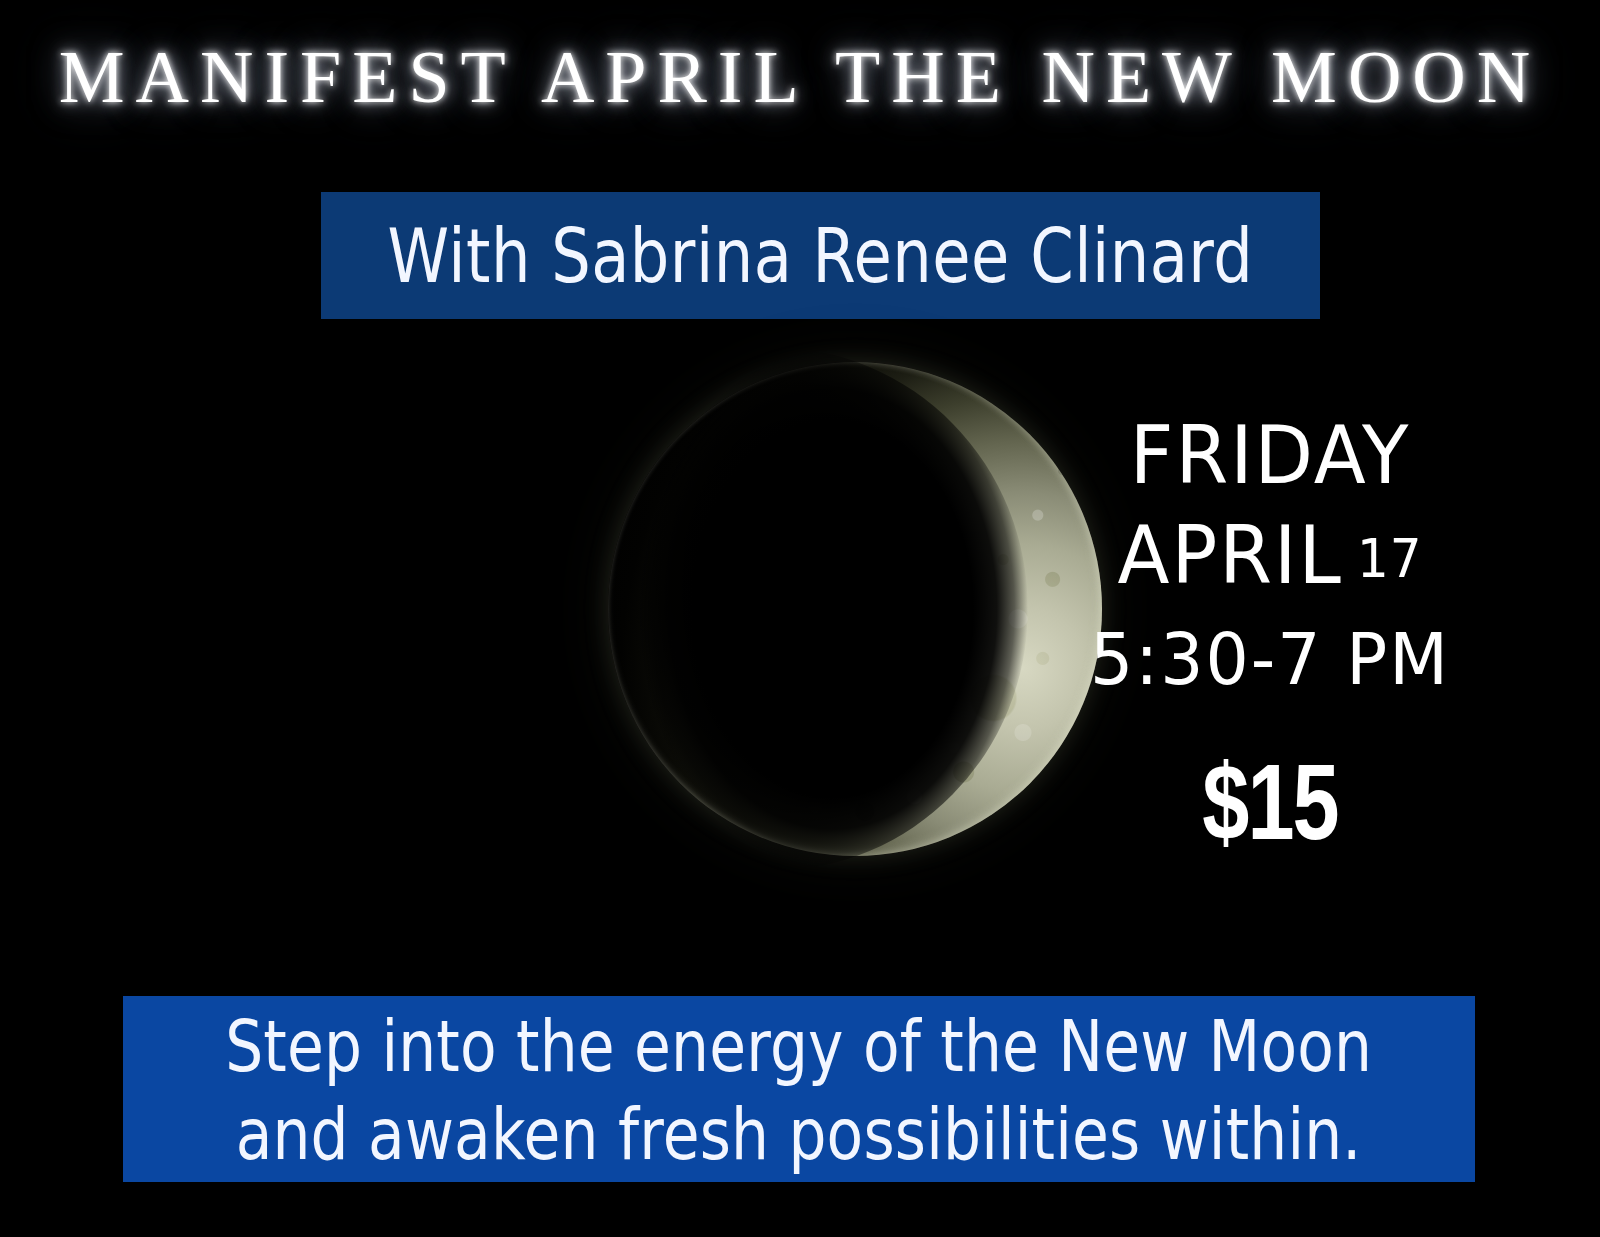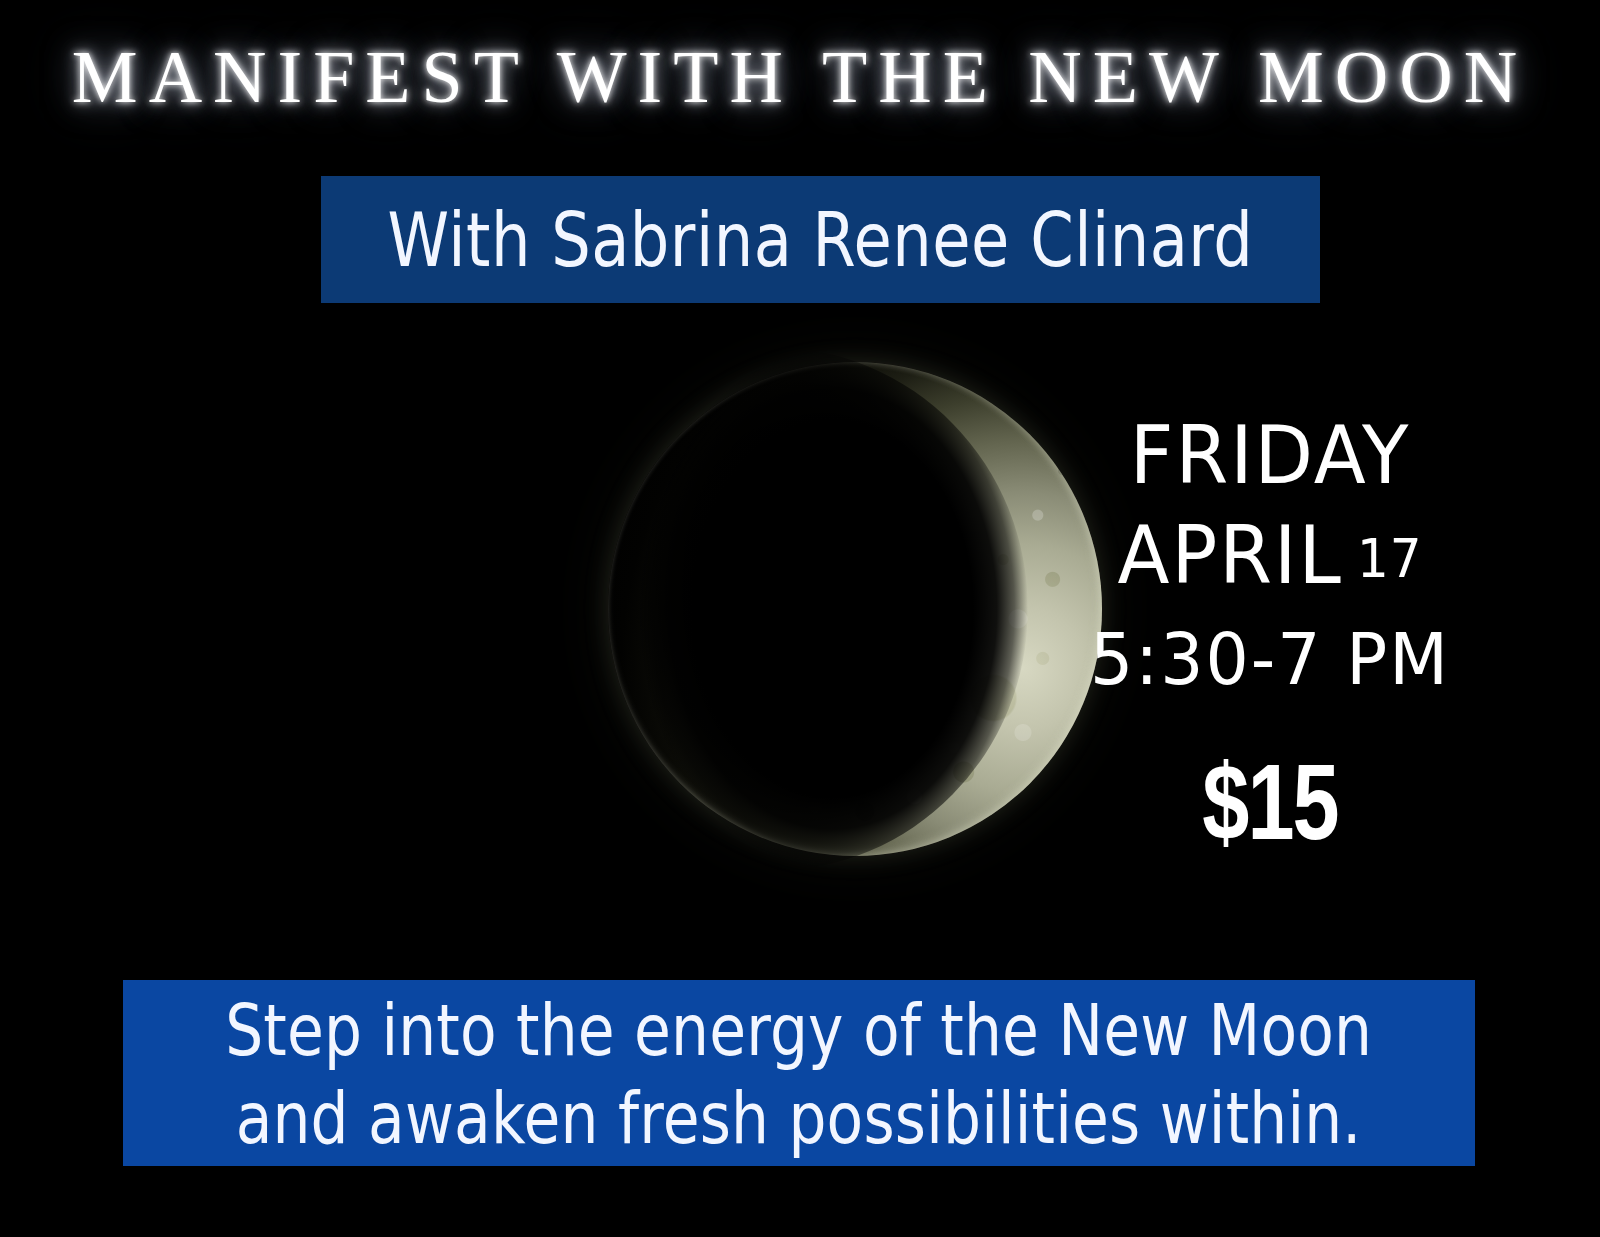--- a/index.html
+++ b/index.html
@@ -43,20 +43,21 @@
   .banner {
     position: absolute;
     color: #f2f6ff;
     font-family: "DejaVu Sans", sans-serif;
     font-weight: 400;
     text-align: left;
     display: flex;
     flex-direction: column;
     align-items: center;
     justify-content: center;
+    margin-top: 16px;
   }
 
   #presenter-banner {
     left: 321px;
     top: 176px;
     width: 999px;
     height: 127px;
   }
   #presenter-banner .banner-line {
     font-size: 67px;
@@ -209,21 +210,21 @@
     line-height: 100px;
     letter-spacing: -2px;
     transform: scaleX(0.92) scaleY(1.16);
   }
 </style>
 </head>
 <body>
 
 <div id="poster" style="background: rgb(0, 0, 0);">
 
-  <div id="main-title" style="color: rgb(255, 255, 255);">MANIFEST WITH THE NEW MOON</div>
+  <div id="main-title" style="color: rgb(255, 255, 255);">MANIFEST APRIL THE NEW MOON</div>
 
   <div class="banner" id="presenter-banner" style="background: rgb(12, 58, 117); color: rgb(242, 246, 255);">
     <div class="banner-line">With Sabrina Renee Clinard</div>
   </div>
 
   <div id="moon-wrap">
     <div id="moon-disc"></div>
     <div id="moon-texture"></div>
     <div id="moon-rim"></div>
     <div id="moon-shadow"></div>

